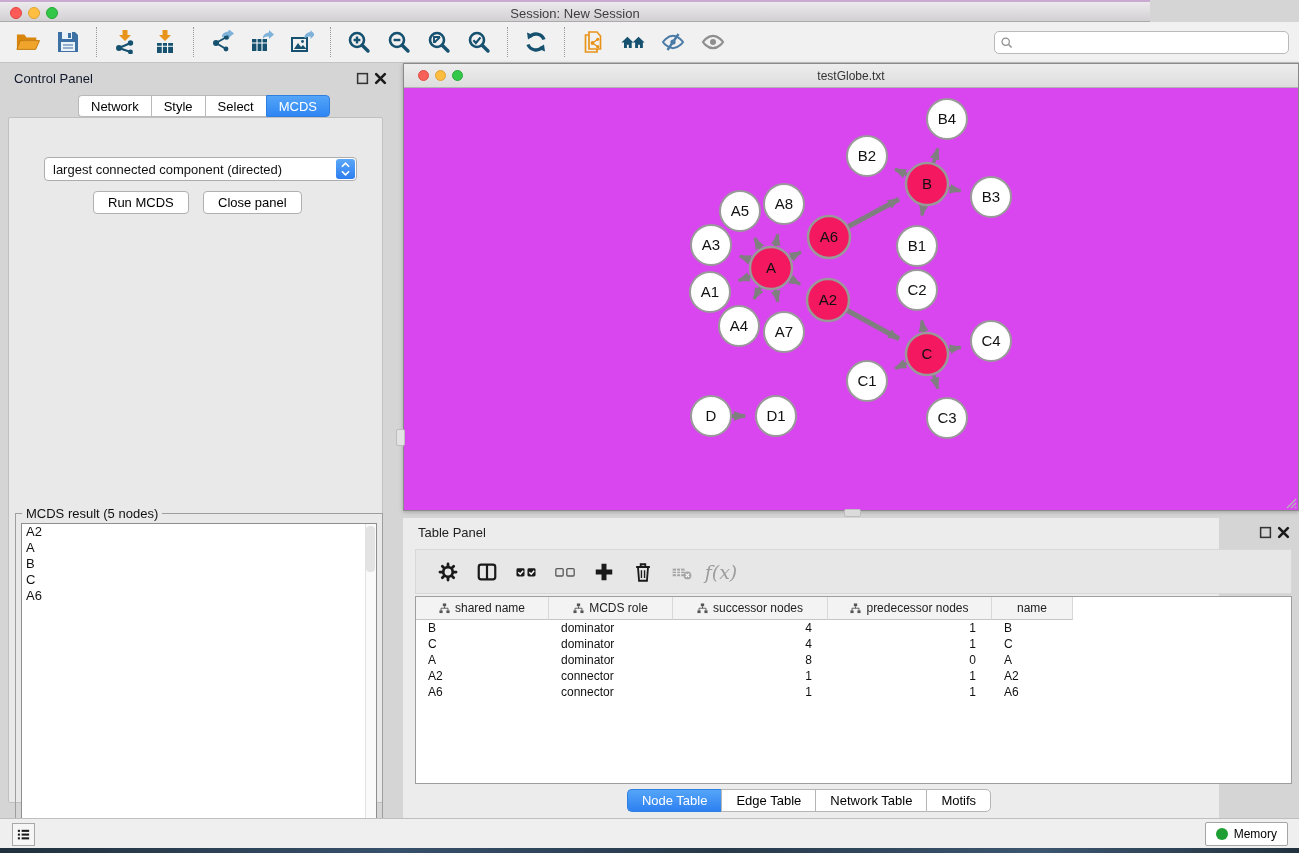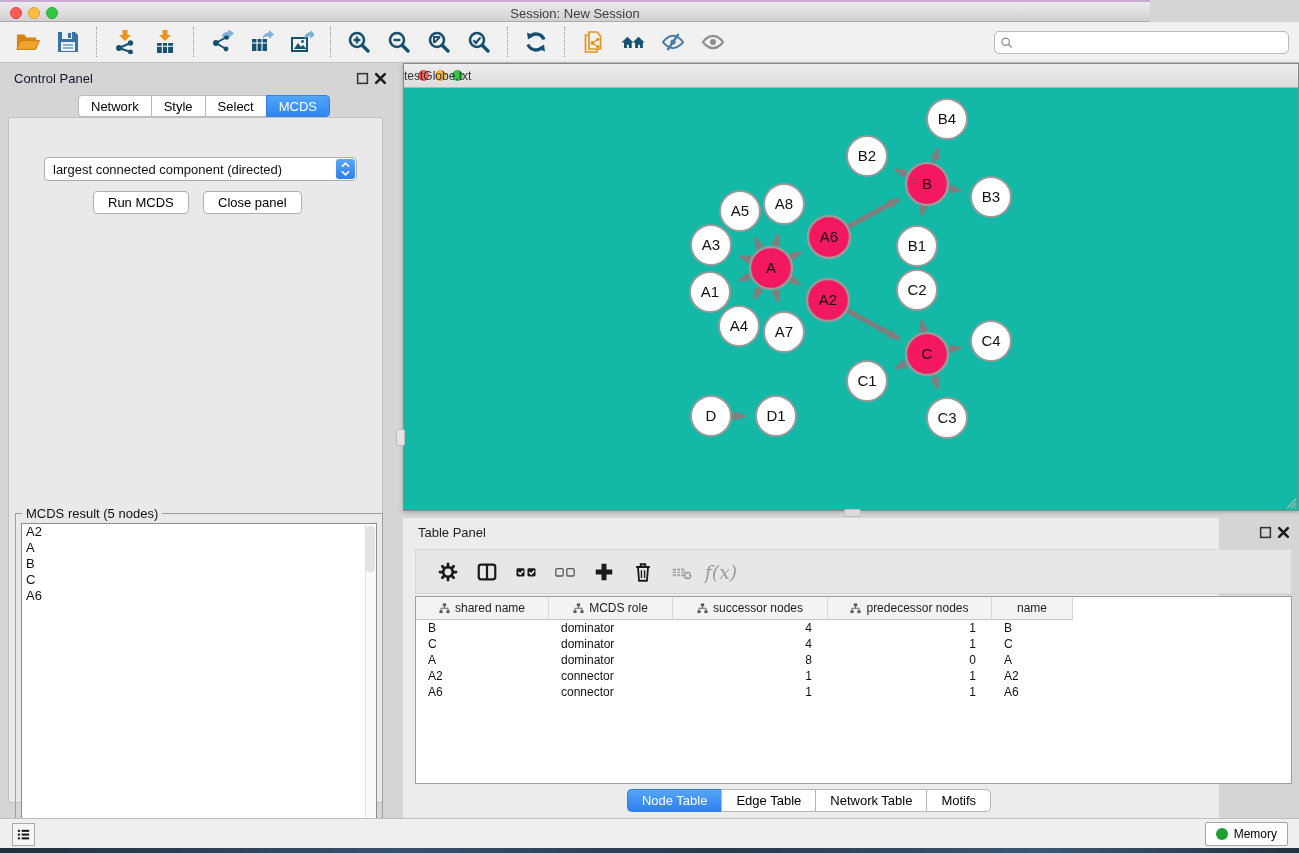--- a/index.html
+++ b/index.html
@@ -74,22 +74,22 @@
 
   
   .network-window { position:absolute; left:403px; top:63px; width:896px; height:448px;
     background:#FFFFFF; border:1px solid #8A8A8A; box-shadow:0 1px 4px rgba(0,0,0,0.25); }
   .nw-titlebar { position:absolute; left:0; top:0; right:0; height:24px;
     background:linear-gradient(#EDEDED,#DDDDDD); border-bottom:1px solid #B3B3B3; }
   .nw-titlebar .traffic { width:11px; height:11px; top:6px; }
   .nw-red { left:14px; background:#F8615A; border:1px solid #DD4C45; }
   .nw-yellow { left:31px; background:#FDBD40; border:1px solid #DFA133; }
   .nw-green { left:48px; background:#34C84A; border:1px solid #28A83A; }
-  .nw-title { position:absolute; width:100%; top:5px; font-size:12px; color:#333; }
-  .nw-canvas { position:absolute; left:0; top:24px; right:0; bottom:0; background:#14b8a6; }
+  .nw-title { position:absolute; width:100%; text-align:center; top:5px; font-size:12px; color:#333; }
+  .nw-canvas { position:absolute; left:0; top:24px; right:0; bottom:0; background:#d946ef; }
   .nw-canvas svg.graph { position:absolute; left:0; top:0; }
   .resize-grip { position:absolute; right:1px; bottom:1px; width:14px; height:14px; }
 
   
   .split-handle-v { position:absolute; left:396px; top:429px; width:9px; height:17px;
     background:#E3E3E3; border:1px solid #BDBDBD; border-radius:2px; }
   .split-handle-h { position:absolute; left:844px; top:509px; width:17px; height:8px;
     background:#DBDBDB; border:1px solid #BDBDBD; border-radius:2px; }
 
   

